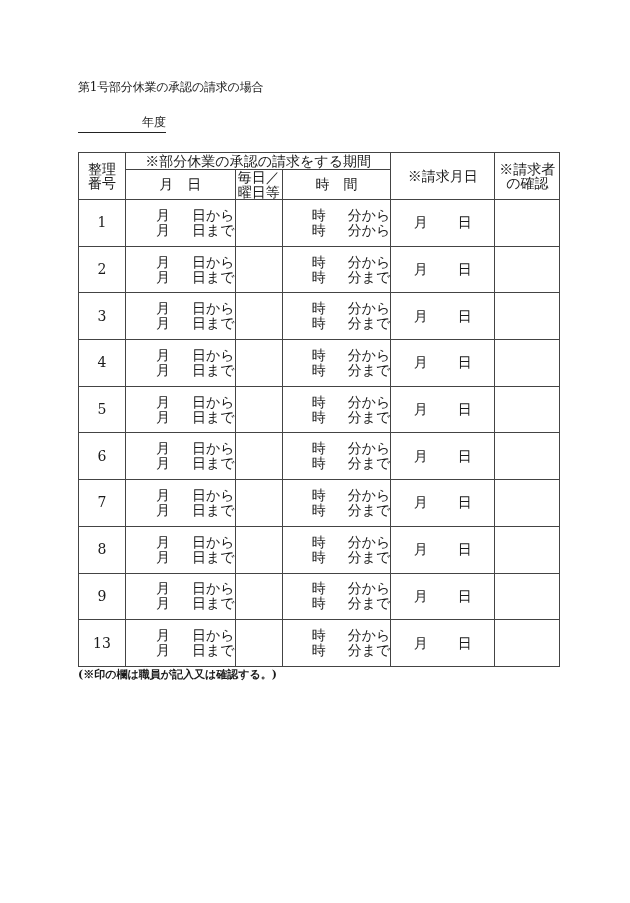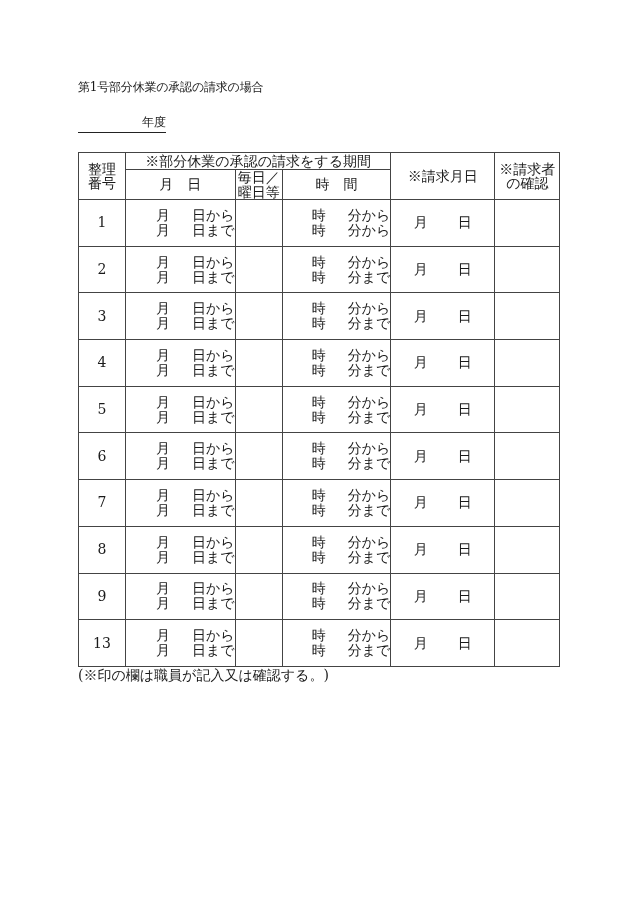--- a/index.html
+++ b/index.html
@@ -33,21 +33,21 @@
     tr.body-row td { height: 45.7px; }
     .two-line { display: block; line-height: 14.5px; }
     .dm-cell { padding-left: 30px !important; text-align: left !important; }
     .dm-row { display: flex; white-space: nowrap; }
     .dm-row .m { width: 36px; }
     .hm-cell { padding-left: 29px !important; text-align: left !important; }
     .hm-row { display: flex; white-space: nowrap; }
     .hm-row .h { width: 36px; }
     .req-date { display: flex; justify-content: center; gap: 30px; }
     .footnote {
-      position: absolute; left: 78px; top: 667px; font-size: 14px; white-space: nowrap;
+      position: absolute; left: 78px; top: 667px; font-size: 11px; white-space: nowrap; font-weight: bold;
     }
   </style>
 </head>
 <body>
 
 <div class="doc-title">第1号部分休業の承認の請求の場合</div>
 
 <div class="year-line">
   <span class="year-label">年度</span>
 </div>

